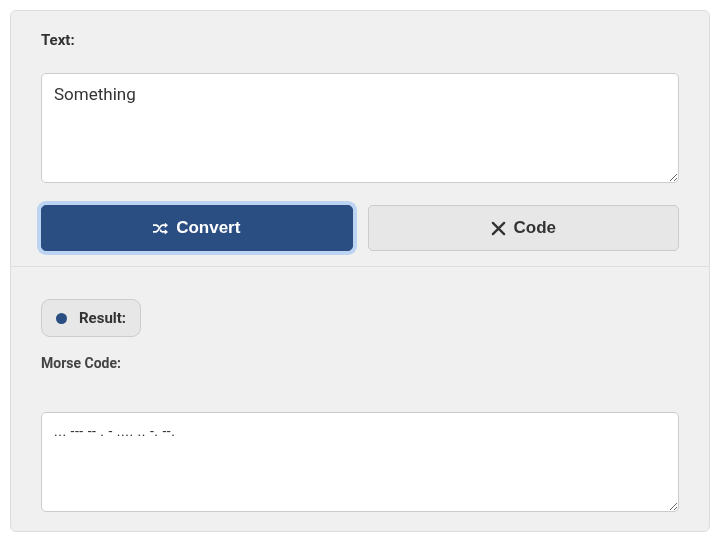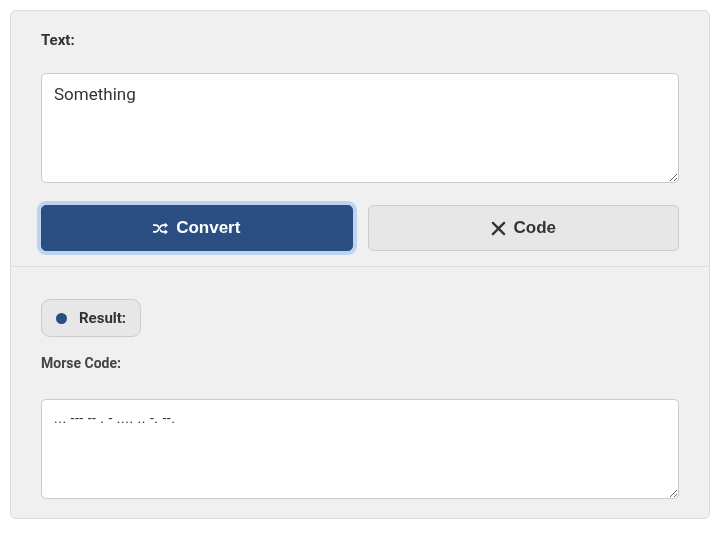--- a/index.html
+++ b/index.html
@@ -103,21 +103,21 @@
       width: 11px;
       height: 11px;
       border-radius: 50%;
       background: #2b4e82;
       display: inline-block;
     }
     .morse-label {
       font-weight: 700;
       font-size: 14px;
       color: #444;
-      margin-bottom: 14px;
+      margin-bottom: 27px;
       display: block;
     }
   </style>
 </head>
 <body>
 
 <div class="container">
 
   <div class="section section-top">
     <label class="label">Text:</label>

